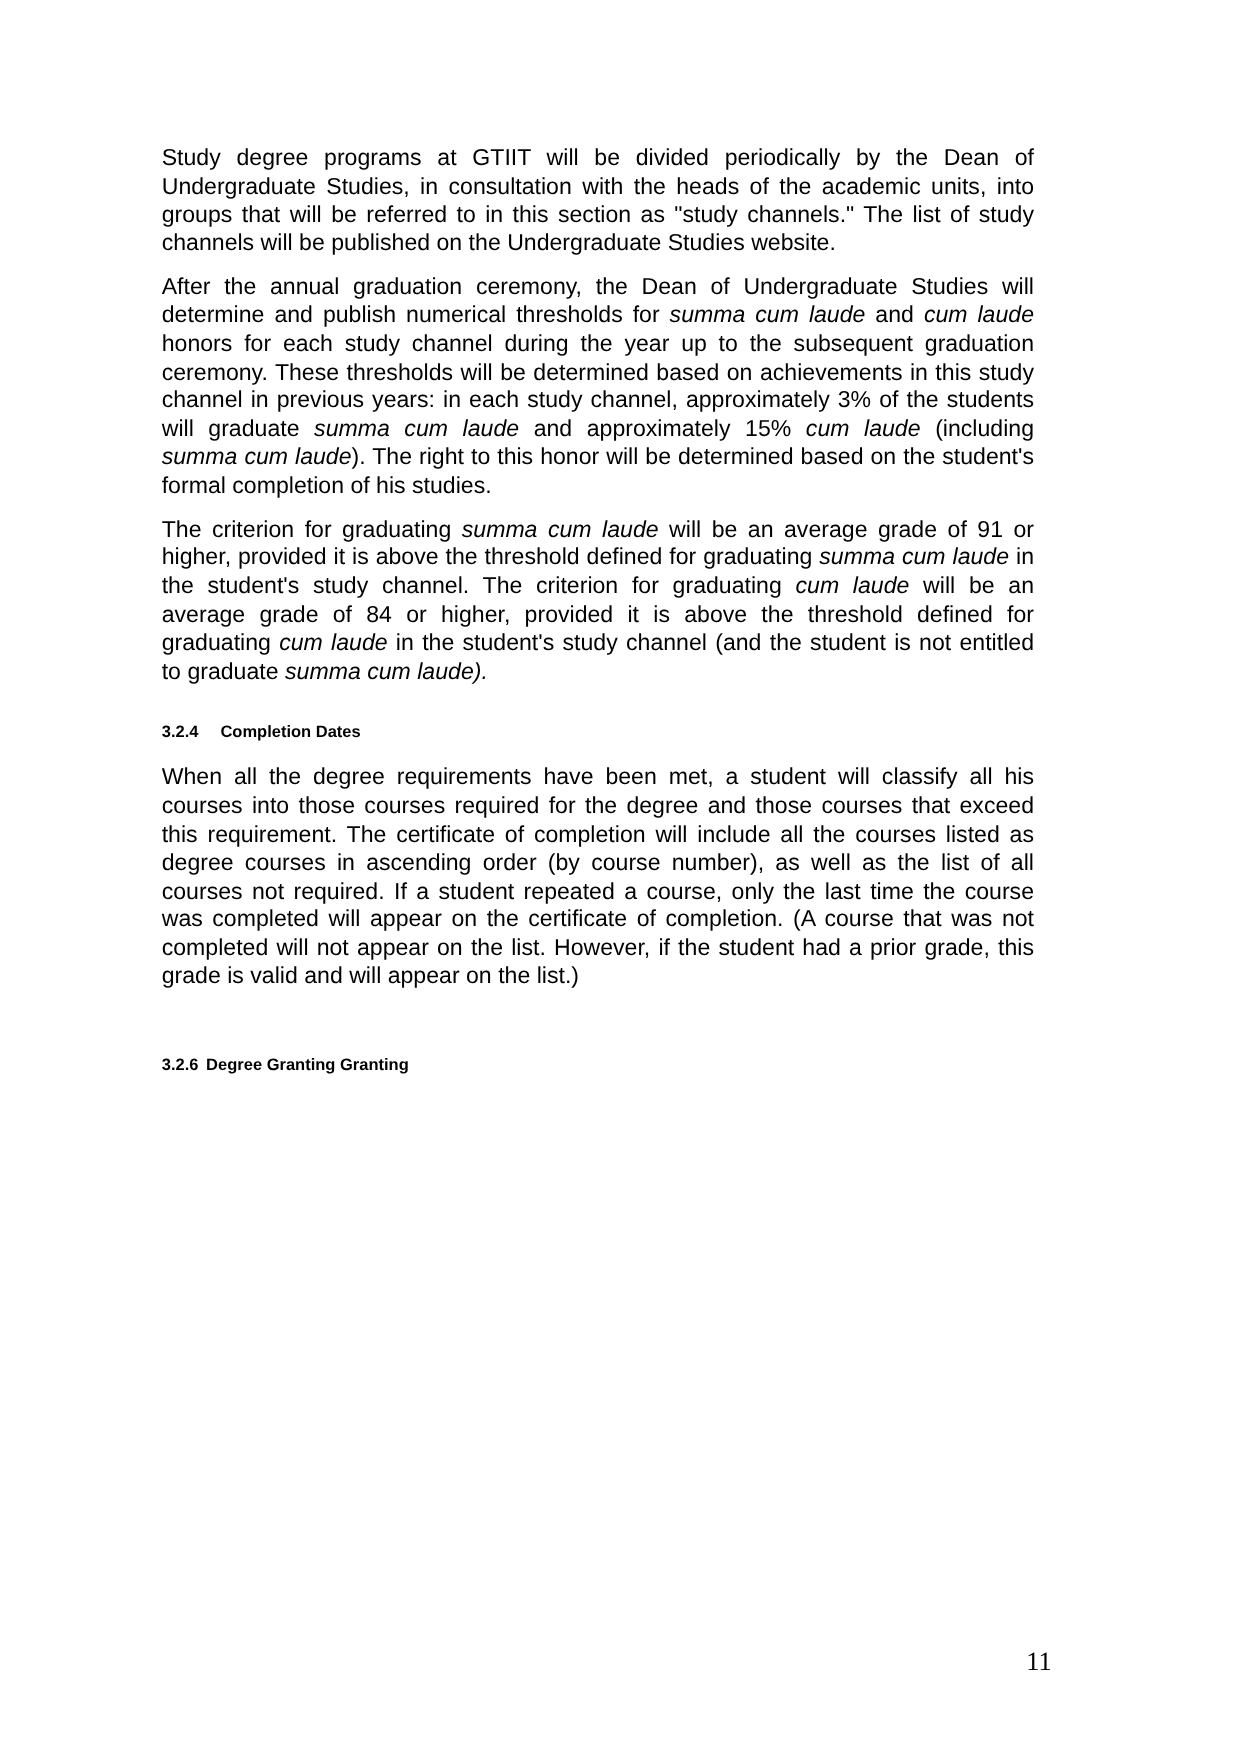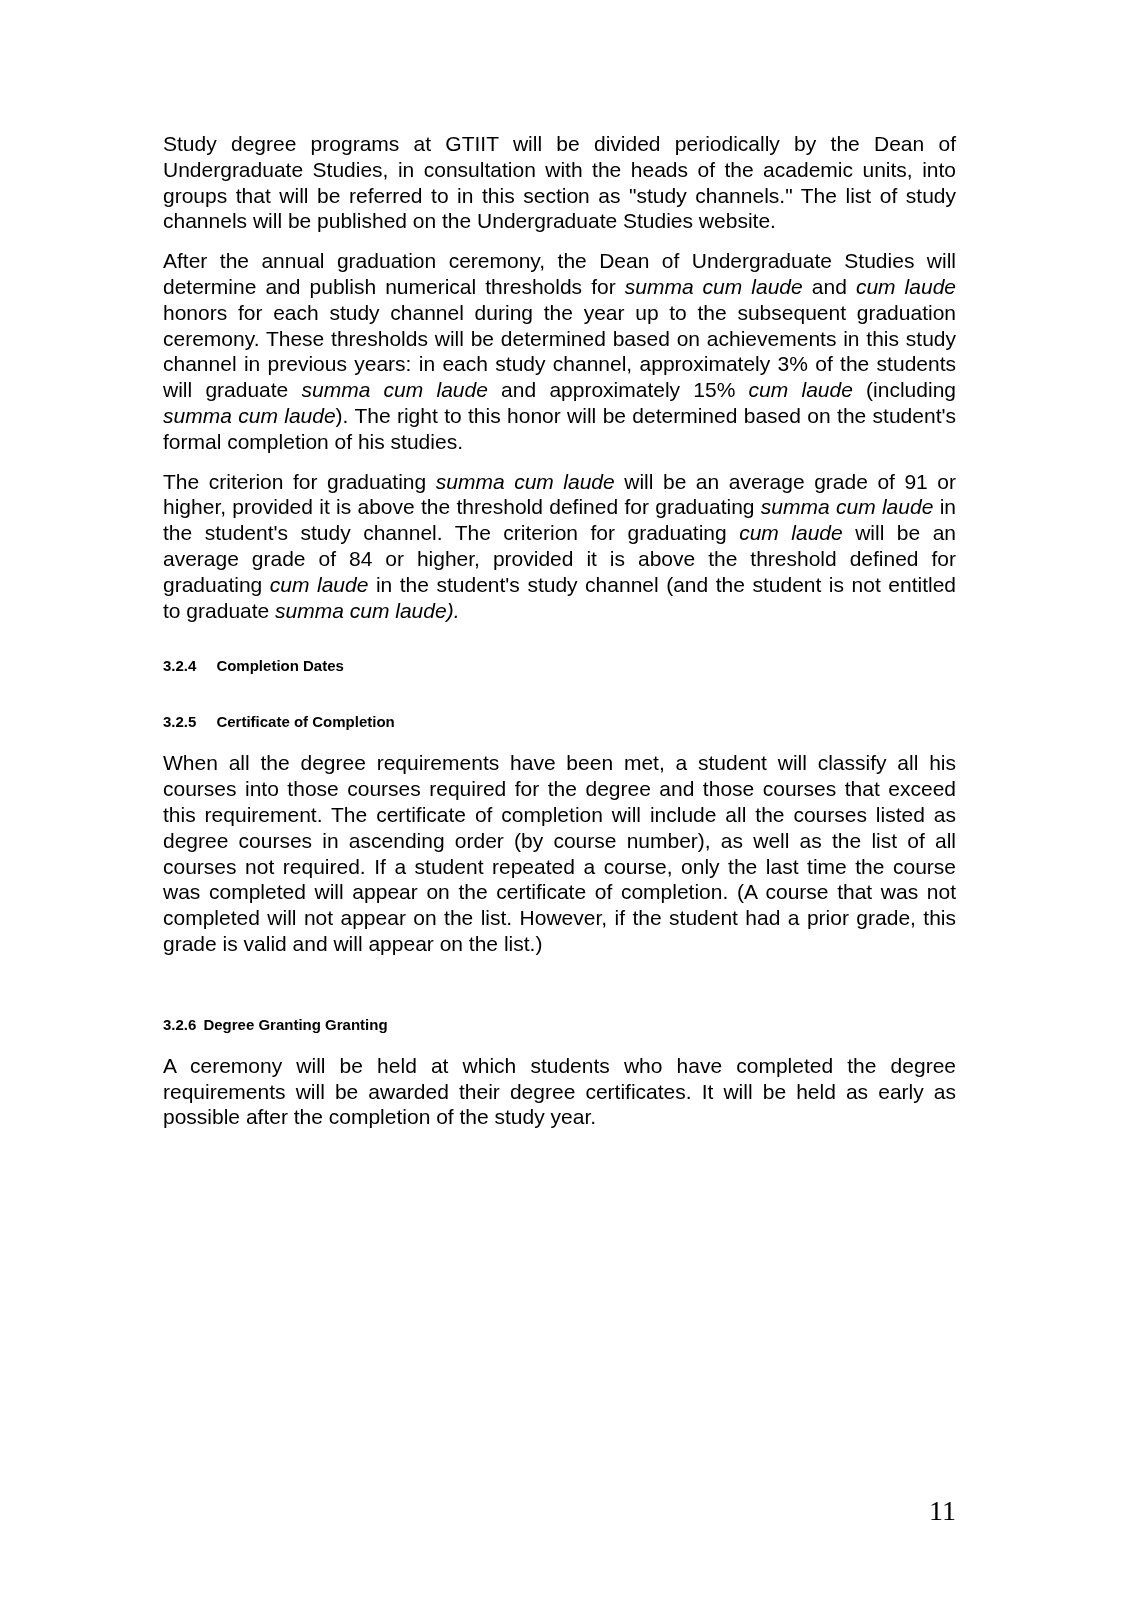--- a/index.html
+++ b/index.html
@@ -7,21 +7,21 @@
     position: relative;
     width: 1131px;
     height: 1600px;
     background: #ffffff;
     color: #000000;
     font-family: "Liberation Sans", sans-serif;
     overflow: hidden;
   }
   .content {
     position: absolute;
-    left: 163px;
+    left: 147px;
     top: 131px;
     width: 793px;
   }
   .para {
     font-size: 21px;
     line-height: 25.8px;
     text-align: justify;
     margin: 0 0 14px 0;
   }
   .heading {
@@ -35,49 +35,45 @@
   .heading.gap-wide .heading-number { margin-right: 20px; }
   .heading.extra-space-above { margin-top: 55px; }
   .italic { font-style: italic; }
   .page-number {
     position: absolute;
     left: 163px;
     top: 1498px;
     width: 793px;
     text-align: right;
     font-family: "Liberation Serif", serif;
-    font-size: 28px;
+    font-size: 24px;
     line-height: 26px;
   }
 </style>
 </head>
 <body>
 
 <div class="page">
   <div class="content">
 
     <p class="para"><span>Study degree programs at GTIIT will be divided periodically by the Dean of Undergraduate Studies, in consultation with the heads of the academic units, into groups that will be referred to in this section as "study channels." The list of study channels will be published on the Undergraduate Studies website.</span></p>
 
     <p class="para"><span>After the annual graduation ceremony, the Dean of Undergraduate Studies will determine and publish numerical thresholds for </span><span class="italic">summa cum laude</span><span> and </span><span class="italic">cum laude</span><span> honors for each study channel during the year up to the subsequent graduation ceremony. These thresholds will be determined based on achievements in this study channel in previous years: in each study channel, approximately 3% of the students will graduate </span><span class="italic">summa cum laude</span><span> and approximately 15% </span><span class="italic">cum laude</span><span> (including </span><span class="italic">summa cum laude</span><span>). The right to this honor will be determined based on the student's formal completion of his studies.</span></p>
 
     <p class="para"><span>The criterion for graduating </span><span class="italic">summa cum laude</span><span> will be an average grade of 91 or higher, provided it is above the threshold defined for graduating </span><span class="italic">summa cum laude</span><span> in the student's study channel. The criterion for graduating </span><span class="italic">cum laude</span><span> will be an average grade of 84 or higher, provided it is above the threshold defined for graduating </span><span class="italic">cum laude</span><span> in the student's study channel (and the student is not entitled to graduate </span><span class="italic">summa cum laude).</span></p>
 
     <h3 class="heading gap-wide">
       <span class="heading-number">3.2.4</span><span class="heading-title">Completion Dates</span>
     </h3>
 
 
-    <h3 class="heading gap-wide">
-      <span class="heading-number">3.2.5</span><span class="heading-title">Certificate of Completion</span>
-    </h3>
 
     <p class="para"><span>When all the degree requirements have been met, a student will classify all his courses into those courses required for the degree and those courses that exceed this requirement. The certificate of completion will include all the courses listed as degree courses in ascending order (by course number), as well as the list of all courses not required. If a student repeated a course, only the last time the course was completed will appear on the certificate of completion. (A course that was not completed will not appear on the list. However, if the student had a prior grade, this grade is valid and will appear on the list.)</span></p>
 
     <h3 class="heading extra-space-above">
       <span class="heading-number">3.2.6</span><span class="heading-title">Degree Granting Granting</span>
     </h3>
 
-    <p class="para"><span>A ceremony will be held at which students who have completed the degree requirements will be awarded their degree certificates. It will be held as early as possible after the completion of the study year.</span></p>
 
   </div>
 
   <div class="page-number">11</div>
 </div>
 
 </body></html>

